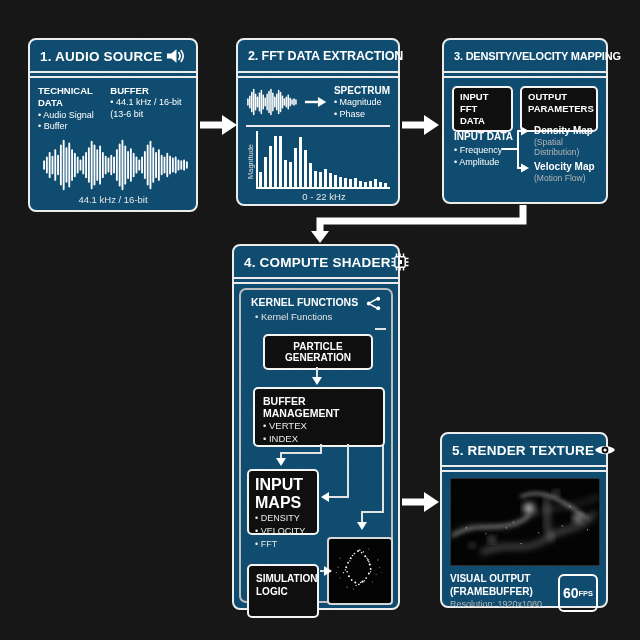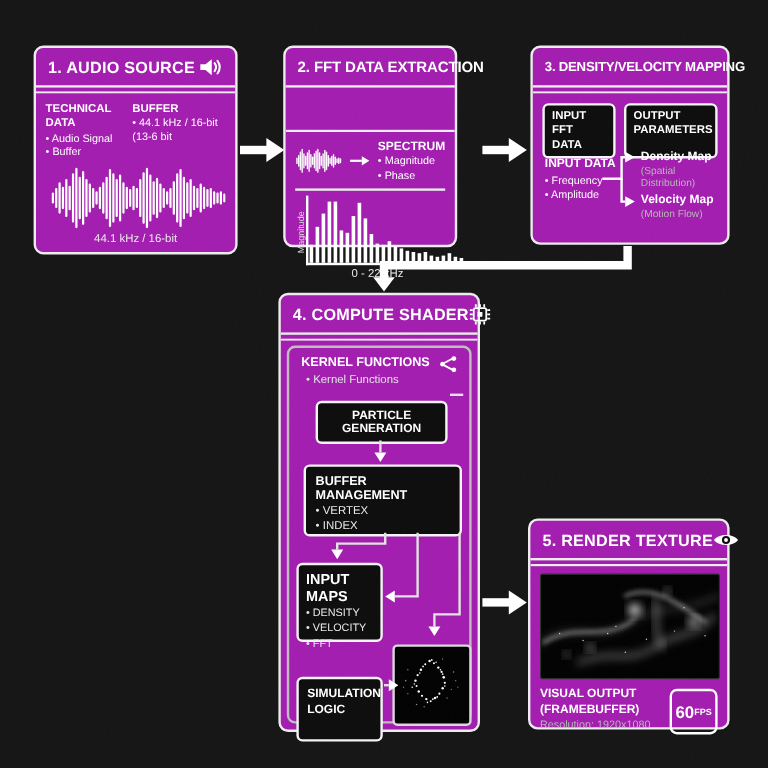--- a/index.html
+++ b/index.html
@@ -3,21 +3,21 @@
 <meta charset="utf-8">
 <style>
   html,body{margin:0;padding:0;}
   body{
     width:640px;height:640px;position:relative;overflow:hidden;
     background:#141414;color:#fff;
     font-family:"Liberation Sans",sans-serif;
     -webkit-font-smoothing:antialiased;
   }
   .box{
-    position:absolute;background:#a21caf;
+    position:absolute;background:#0c4a6e;
     border:2px solid #ececec;border-radius:8px;
     display:flex;flex-direction:column;box-sizing:border-box;
   }
   .hdr{
     display:flex;align-items:center;justify-content:space-between;
     padding:5px 10px 4px 10px;border-bottom:2px solid #ececec;
     min-height:22px;flex:0 0 auto;
   }
   .hdr .title{font-weight:bold;letter-spacing:.2px;white-space:nowrap;}
   .bod{
@@ -34,21 +34,21 @@
   #box1 .title{font-size:13.5px;}
   #box1 .bod{padding:7px 8px 4px 8px;}
   .cols{display:flex;gap:4px;font-size:9px;line-height:1.3;}
   .cols .c1{width:72px;}
   .cols .c2{width:82px;}
   .colhead{font-weight:bold;font-size:9.5px;}
   #wave1{margin:4px 0 0 0;}
   .cap{font-size:9.5px;text-align:center;margin-top:1px;color:#e9e9e9;}
 
   
-  #box2{left:236px;top:38px;width:145px;height:168px;gap:32px;}
+  #box2{left:236px;top:38px;width:164px;height:168px;}
   #box2 .title{font-size:12.5px;letter-spacing:-.1px;}
   #box2 .bod{padding:6px 8px 3px 8px;}
   .r1{display:flex;align-items:center;gap:4px;}
   .spec{font-size:9px;line-height:1.3;margin-left:2px;}
   .spec .sh{font-weight:bold;font-size:10px;}
   .divider{height:2px;background:#ececec;margin:5px 0 4px 0;}
   .chartrow{display:flex;align-items:flex-end;}
   .ylab{
     writing-mode:vertical-rl;transform:rotate(180deg);
     font-size:7.5px;color:#dcdcdc;height:56px;text-align:center;width:10px;
@@ -86,21 +86,21 @@
   .kf-head{position:absolute;left:10px;top:6px;font-weight:bold;font-size:10.5px;}
   .kf-item{position:absolute;left:14px;top:21px;font-size:9.5px;color:#e4e4e4;}
   .kf-icon{position:absolute;right:9px;top:5px;}
   #pgen{position:absolute;left:22px;top:44px;width:110px;height:36px;
         display:flex;align-items:center;justify-content:center;
         font-weight:bold;font-size:10px;text-align:center;}
   #bufm{position:absolute;left:12px;top:97px;width:132px;height:60px;padding:6px 8px;}
   #bufm .bh{font-weight:bold;font-size:10.5px;}
   #bufm .bi{font-size:9.5px;line-height:1.4;color:#e9e9e9;}
   #imaps{position:absolute;left:6px;top:179px;width:72px;height:66px;padding:5px 6px;}
-  #imaps .bh{font-weight:bold;font-size:12px;}
+  #imaps .bh{font-weight:bold;font-size:16px;}
   #imaps .bi{font-size:9px;line-height:1.45;color:#e9e9e9;}
   #siml{position:absolute;left:6px;top:274px;width:72px;height:54px;padding:6px 7px;
         font-weight:bold;font-size:10px;line-height:1.3;}
   #pframe{position:absolute;left:86px;top:247px;width:62px;height:64px;
           border:2px solid #d8d8d8;border-radius:4px;background:#000;overflow:hidden;}
 
   
   #box5{left:440px;top:432px;width:168px;height:176px;}
   #box5 .title{font-size:13.5px;}
   #box5 .bod{padding:6px 8px;}

